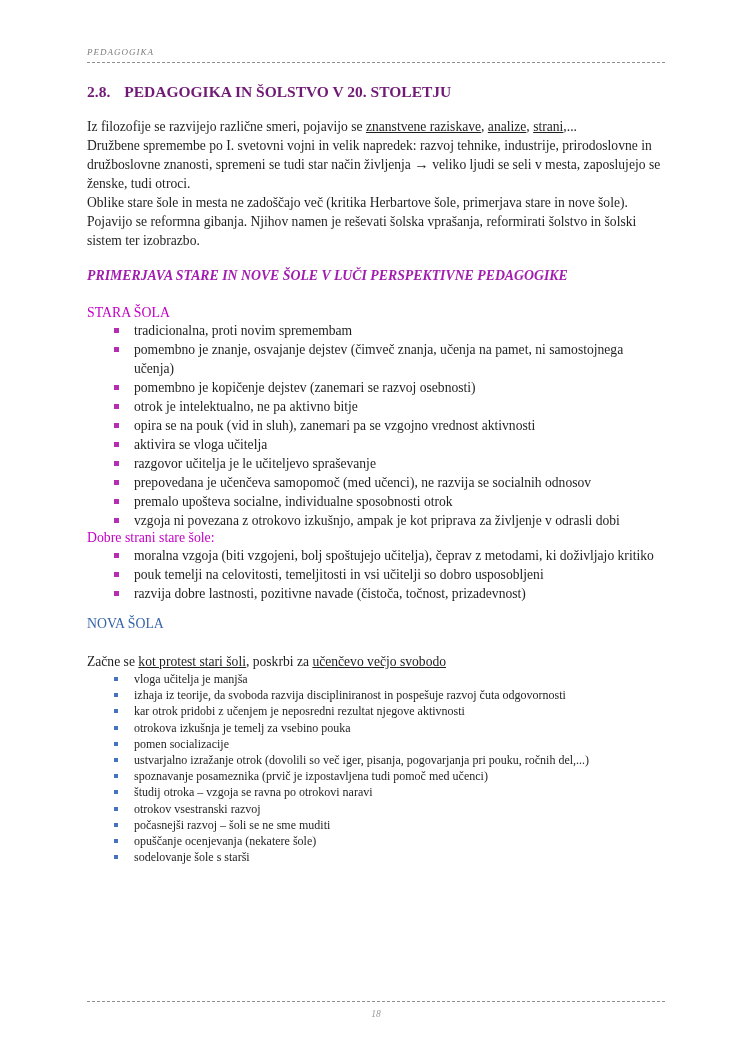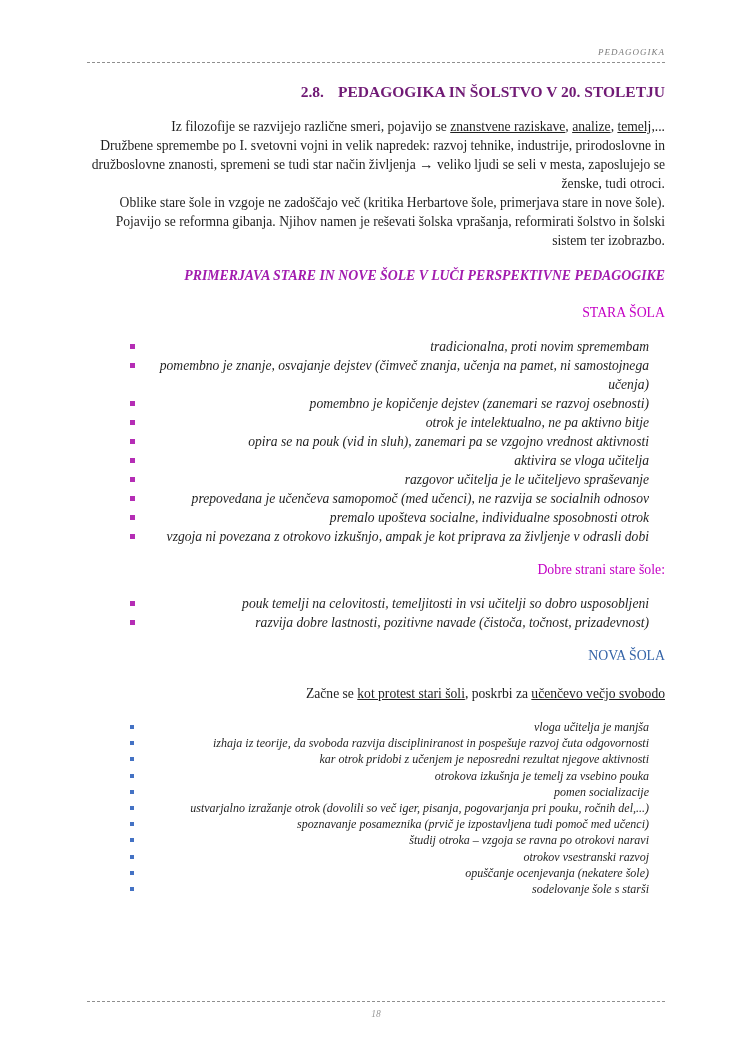--- a/index.html
+++ b/index.html
@@ -1,39 +1,39 @@
 <!DOCTYPE html>
 <html lang="sl"><head>
 <meta charset="utf-8">
 <style>
   html,body{margin:0;padding:0;}
   body{
     width:750px;height:1061px;background:#ffffff;position:relative;
     font-family:"Liberation Serif", serif;color:#1f1f1f;
   }
-  .page{position:absolute;left:87px;top:0;width:578px;text-align:right;}
+  .page{position:absolute;left:87px;top:0;width:578px;}
   
   .doc-header{padding-top:41px;border-bottom:1px dashed #8f8f8f;padding-bottom:3px;}
   .doc-header .htitle{font-style:italic;font-size:9px;color:#7d7d7d;letter-spacing:1px;}
   
   .h-main{margin:20px 0 0 0;font-size:15.5px;font-weight:bold;color:#701a75;}
   .h-main .num{display:inline-block;margin-right:14px;}
   
   .intro{margin-top:16px;font-size:13.6px;line-height:19px;}
   .intro p{margin:0;}
   .uline{text-decoration:underline;}
   .arrow{font-weight:bold;font-size:14.5px;}
   
   .h-compare{margin-top:18px;font-size:13.8px;font-weight:bold;font-style:italic;color:#a21caf;}
   .h-magenta{margin-top:21px;font-size:13.8px;color:#C400C4;}
   .h-magenta2{font-size:13.8px;color:#C400C4;}
   .h-blue{margin-top:13px;font-size:13.8px;color:#3564A8;}
   .lead-line{font-size:13.6px;line-height:19px;margin-top:20px;}
   
-  ul.blist{margin:16px;padding:0;list-style:none;font-size:13.6px;line-height:19px;font-style:italic;}
+  ul.blist{margin:0;padding:0;list-style:none;font-size:13.6px;line-height:19px;}
   ul.blist li{position:relative;padding-left:47px;}
   ul.blist li::before{content:"";position:absolute;left:27px;top:7px;width:5px;height:5px;background:#B52DB5;}
   ul.blist.nova{font-size:12px;line-height:16.2px;}
   ul.blist.nova li::before{background:#4472C4;top:6px;width:4px;height:4px;}
   
   .doc-footer{position:absolute;left:87px;top:1001px;width:578px;border-top:1px dashed #8f8f8f;text-align:center;padding-top:1px;}
   .doc-footer .pnum{font-style:italic;font-size:9.5px;color:#9b9b9b;}
 </style>
 </head>
 <body>
@@ -42,23 +42,23 @@
 
   <div class="doc-header">
     <span class="htitle">PEDAGOGIKA</span>
   </div>
 
   <div class="h-main">
     <span class="num">2.8.</span><span>PEDAGOGIKA IN ŠOLSTVO V 20. STOLETJU</span>
   </div>
 
   <div class="intro">
-    <p><span>Iz filozofije se razvijejo različne smeri, pojavijo se </span><span class="uline">znanstvene raziskave</span><span>, </span><span class="uline">analize</span><span>, </span><span class="uline">temelj</span><span>,...</span></p>
+    <p><span>Iz filozofije se razvijejo različne smeri, pojavijo se </span><span class="uline">znanstvene raziskave</span><span>, </span><span class="uline">analize</span><span>, </span><span class="uline">strani</span><span>,...</span></p>
     <p><span>Družbene spremembe po I. svetovni vojni in velik napredek: razvoj tehnike, industrije, prirodoslovne in družboslovne znanosti, spremeni se tudi star način življenja </span><span class="arrow">→</span><span> veliko ljudi se seli v mesta, zaposlujejo se ženske, tudi otroci.</span></p>
-    <p>Oblike stare šole in vzgoje ne zadoščajo več (kritika Herbartove šole, primerjava stare in nove šole).</p>
+    <p>Oblike stare šole in mesta ne zadoščajo več (kritika Herbartove šole, primerjava stare in nove šole).</p>
     <p>Pojavijo se reformna gibanja. Njihov namen je reševati šolska vprašanja, reformirati šolstvo in šolski sistem ter izobrazbo.</p>
   </div>
 
   <div class="h-compare">PRIMERJAVA STARE IN NOVE ŠOLE V LUČI PERSPEKTIVNE PEDAGOGIKE</div>
 
   <div class="h-magenta">STARA ŠOLA</div>
   <ul class="blist">
       <li>tradicionalna, proti novim spremembam</li>
       <li>pomembno je znanje, osvajanje dejstev (čimveč znanja, učenja na pamet, ni samostojnega učenja)</li>
       <li>pomembno je kopičenje dejstev (zanemari se razvoj osebnosti)</li>
@@ -66,36 +66,38 @@
       <li>opira se na pouk (vid in sluh), zanemari pa se vzgojno vrednost aktivnosti</li>
       <li>aktivira se vloga učitelja</li>
       <li>razgovor učitelja je le učiteljevo spraševanje</li>
       <li>prepovedana je učenčeva samopomoč (med učenci), ne razvija se socialnih odnosov</li>
       <li>premalo upošteva socialne, individualne sposobnosti otrok</li>
       <li>vzgoja ni povezana z otrokovo izkušnjo, ampak je kot priprava za življenje v odrasli dobi</li>
     </ul>
 
   <div class="h-magenta2">Dobre strani stare šole:</div>
   <ul class="blist">
+      <li>moralna vzgoja (biti vzgojeni, bolj spoštujejo učitelja), čeprav z metodami, ki doživljajo kritiko</li>
       <li>pouk temelji na celovitosti, temeljitosti in vsi učitelji so dobro usposobljeni</li>
       <li>razvija dobre lastnosti, pozitivne navade (čistoča, točnost, prizadevnost)</li>
     </ul>
 
   <div class="h-blue">NOVA ŠOLA</div>
   <div class="lead-line"><span>Začne se </span><span class="uline">kot protest stari šoli</span><span>, poskrbi za </span><span class="uline">učenčevo večjo svobodo</span></div>
   <ul class="blist nova">
       <li>vloga učitelja je manjša</li>
       <li>izhaja iz teorije, da svoboda razvija discipliniranost in pospešuje razvoj čuta odgovornosti</li>
       <li>kar otrok pridobi z učenjem je neposredni rezultat njegove aktivnosti</li>
       <li>otrokova izkušnja je temelj za vsebino pouka</li>
       <li>pomen socializacije</li>
       <li>ustvarjalno izražanje otrok (dovolili so več iger, pisanja, pogovarjanja pri pouku, ročnih del,...)</li>
       <li>spoznavanje posameznika (prvič je izpostavljena tudi pomoč med učenci)</li>
       <li>študij otroka – vzgoja se ravna po otrokovi naravi</li>
       <li>otrokov vsestranski razvoj</li>
+      <li>počasnejši razvoj – šoli se ne sme muditi</li>
       <li>opuščanje ocenjevanja (nekatere šole)</li>
       <li>sodelovanje šole s starši</li>
     </ul>
 
 </div>
 
 <div class="doc-footer">
   <span class="pnum">18</span>
 </div>
 

